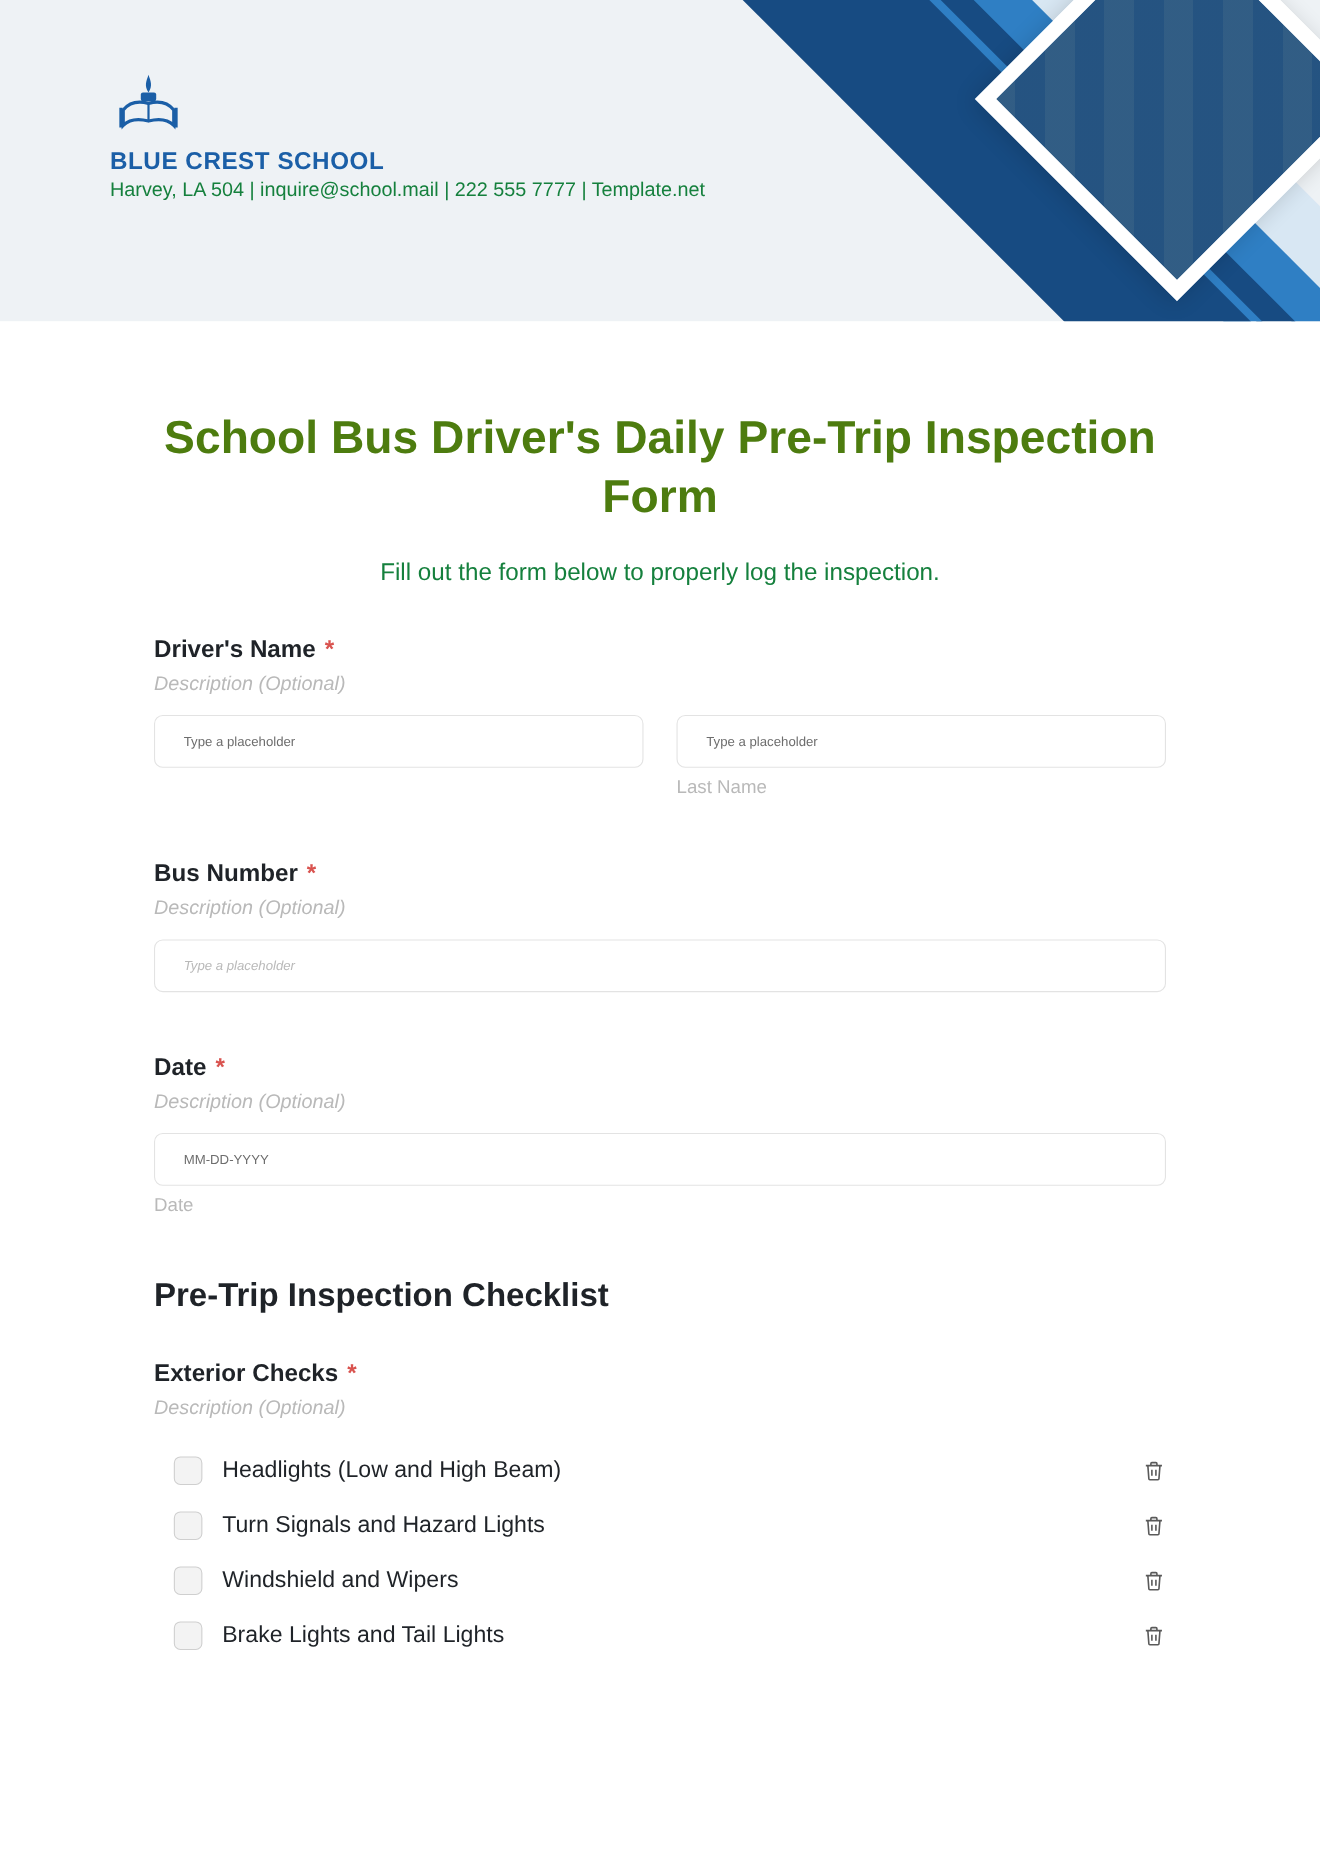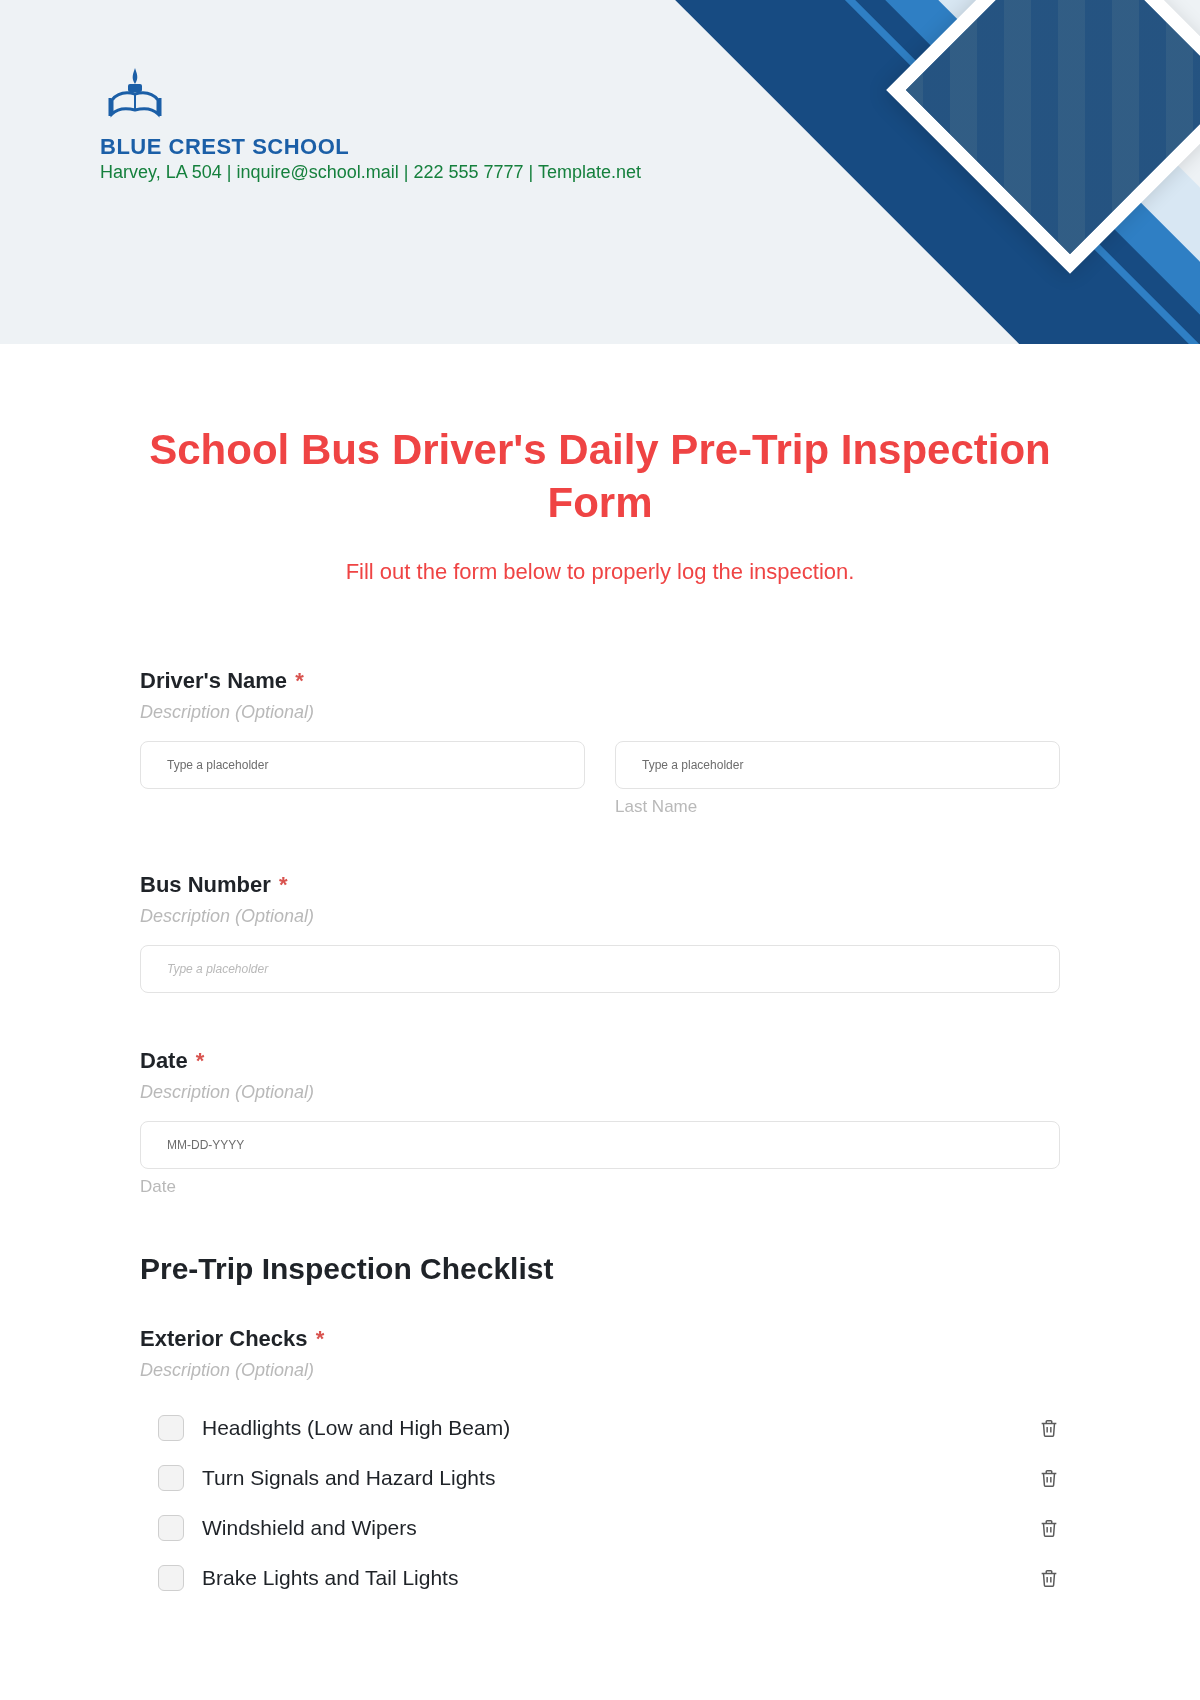--- a/index.html
+++ b/index.html
@@ -1,20 +1,20 @@
 <!DOCTYPE html>
 <html><head>
 <meta charset="utf-8">
 <style>
 * { box-sizing: border-box; margin: 0; padding: 0; }
 body { font-family: -apple-system, BlinkMacSystemFont, 'Segoe UI', Arial, sans-serif; background: #fff; width: 1200px; }
 
 .header-banner {
   background: #eef2f5;
-  height: 344px;
+  height: 292px;
   position: relative;
   overflow: hidden;
   padding: 60px 0 0 100px;
 }
 .logo-block { position: relative; z-index: 2; }
 .logo-icon {
   width: 70px; height: 70px;
   display: flex; align-items: center; justify-content: center;
 }
 .school-name {
@@ -53,30 +53,30 @@
     linear-gradient(0deg, rgba(23,61,97,0.3), rgba(23,61,97,0.3)),
     repeating-linear-gradient(90deg, #3d6b94 0 18px, #2b5d8f 18px 36px);
   transform: rotate(-45deg) scale(1.5);
 }
 
 .content { max-width: 960px; margin: 80px auto 0; padding: 0 20px; }
 
 .form-title {
   font-size: 42px;
   font-weight: 700;
-  color: #ef4444;
+  color: #4d7c0f;
   text-align: center;
   line-height: 1.25;
   margin-bottom: 30px;
 }
 .form-subtitle {
   text-align: center;
   font-size: 22px;
-  color: #ef4444;
-  margin-bottom: 83px;
+  color: #15803d;
+  margin-bottom: 44px;
 }
 
 .field-group { margin-bottom: 55px; }
 .field-label { font-size: 22px; font-weight: 700; color: #1f2328; }
 .field-label .req { color: #d9534f; margin-left: 2px; }
 .field-desc { color: #b9b9b9; font-style: italic; font-size: 18px; margin-top: 8px; }
 .field-sublabel { color: #b9b9b9; font-size: 17px; margin-top: 8px; }
 
 .row-two { display: flex; gap: 30px; margin-top: 18px; }
 .row-two > div { flex: 1; }

